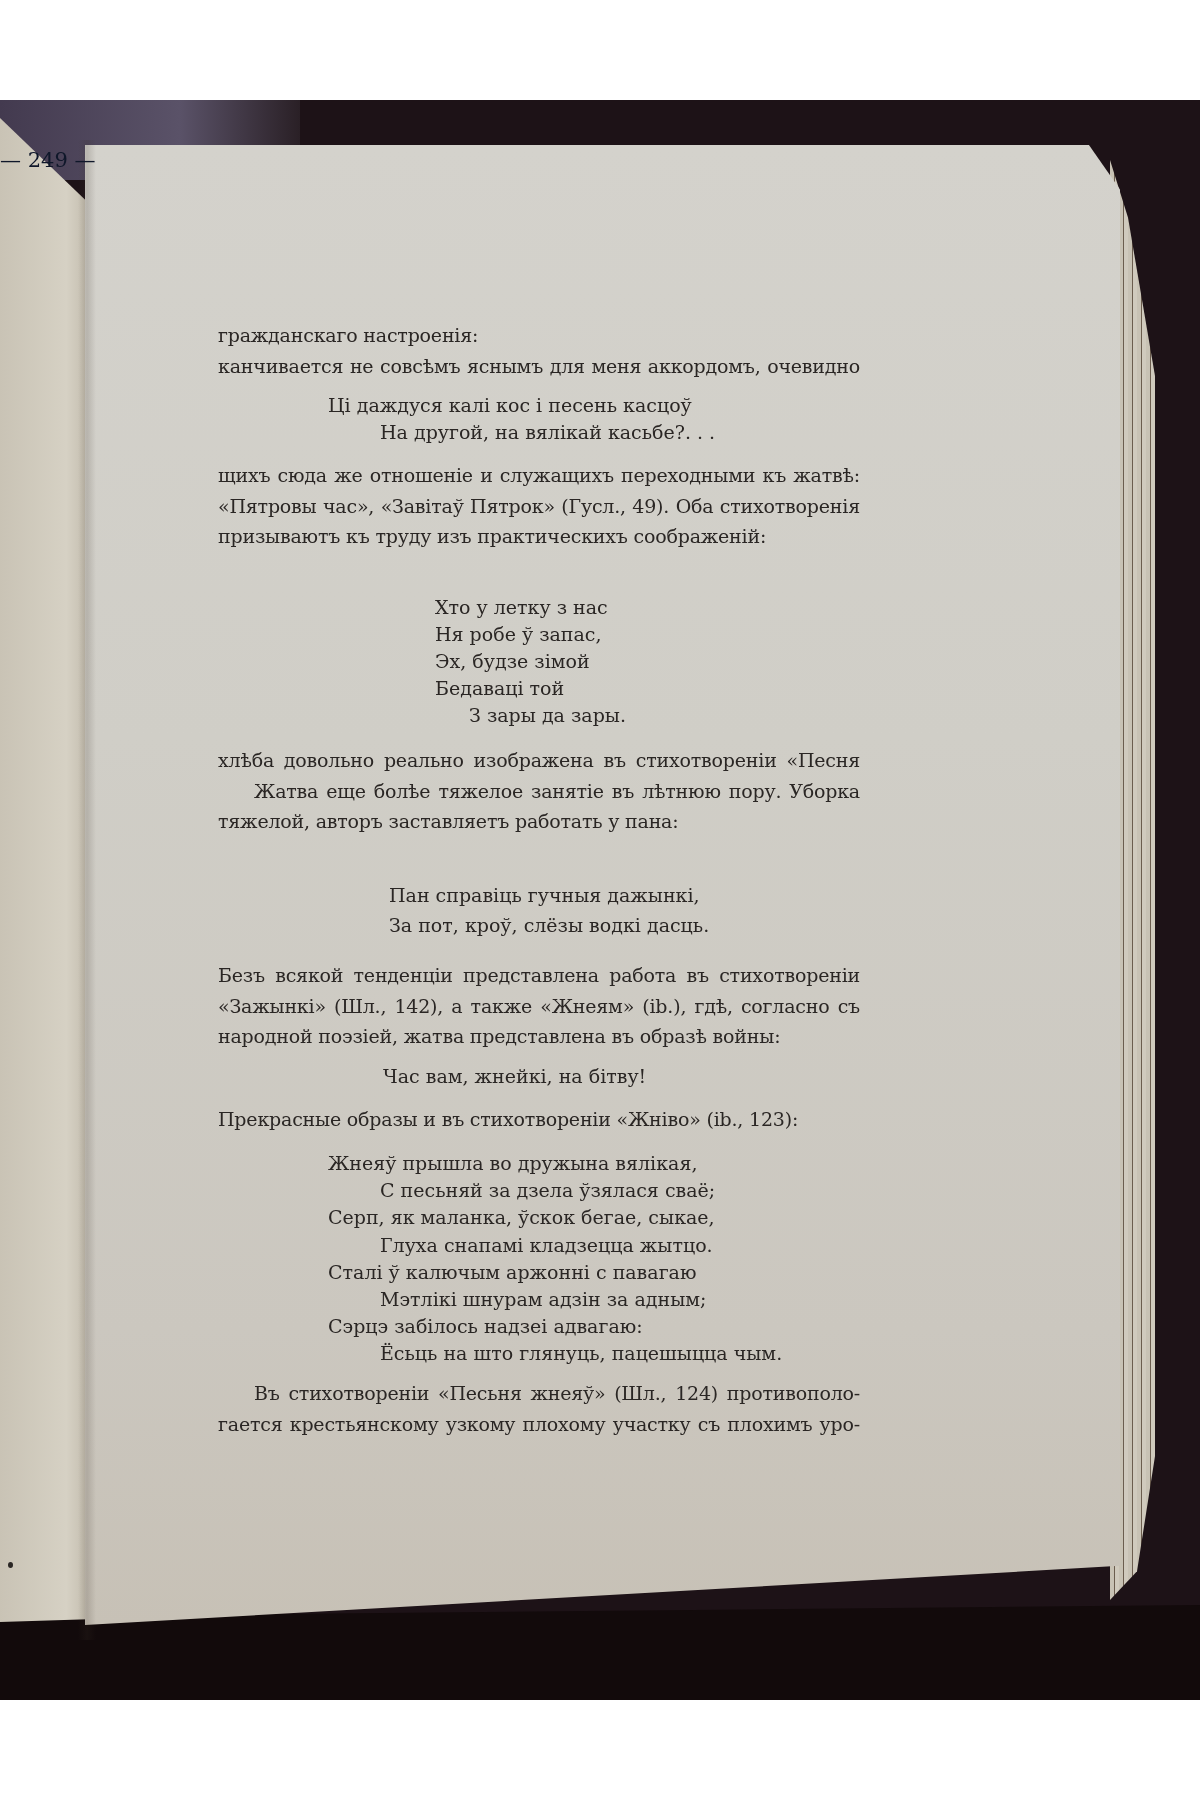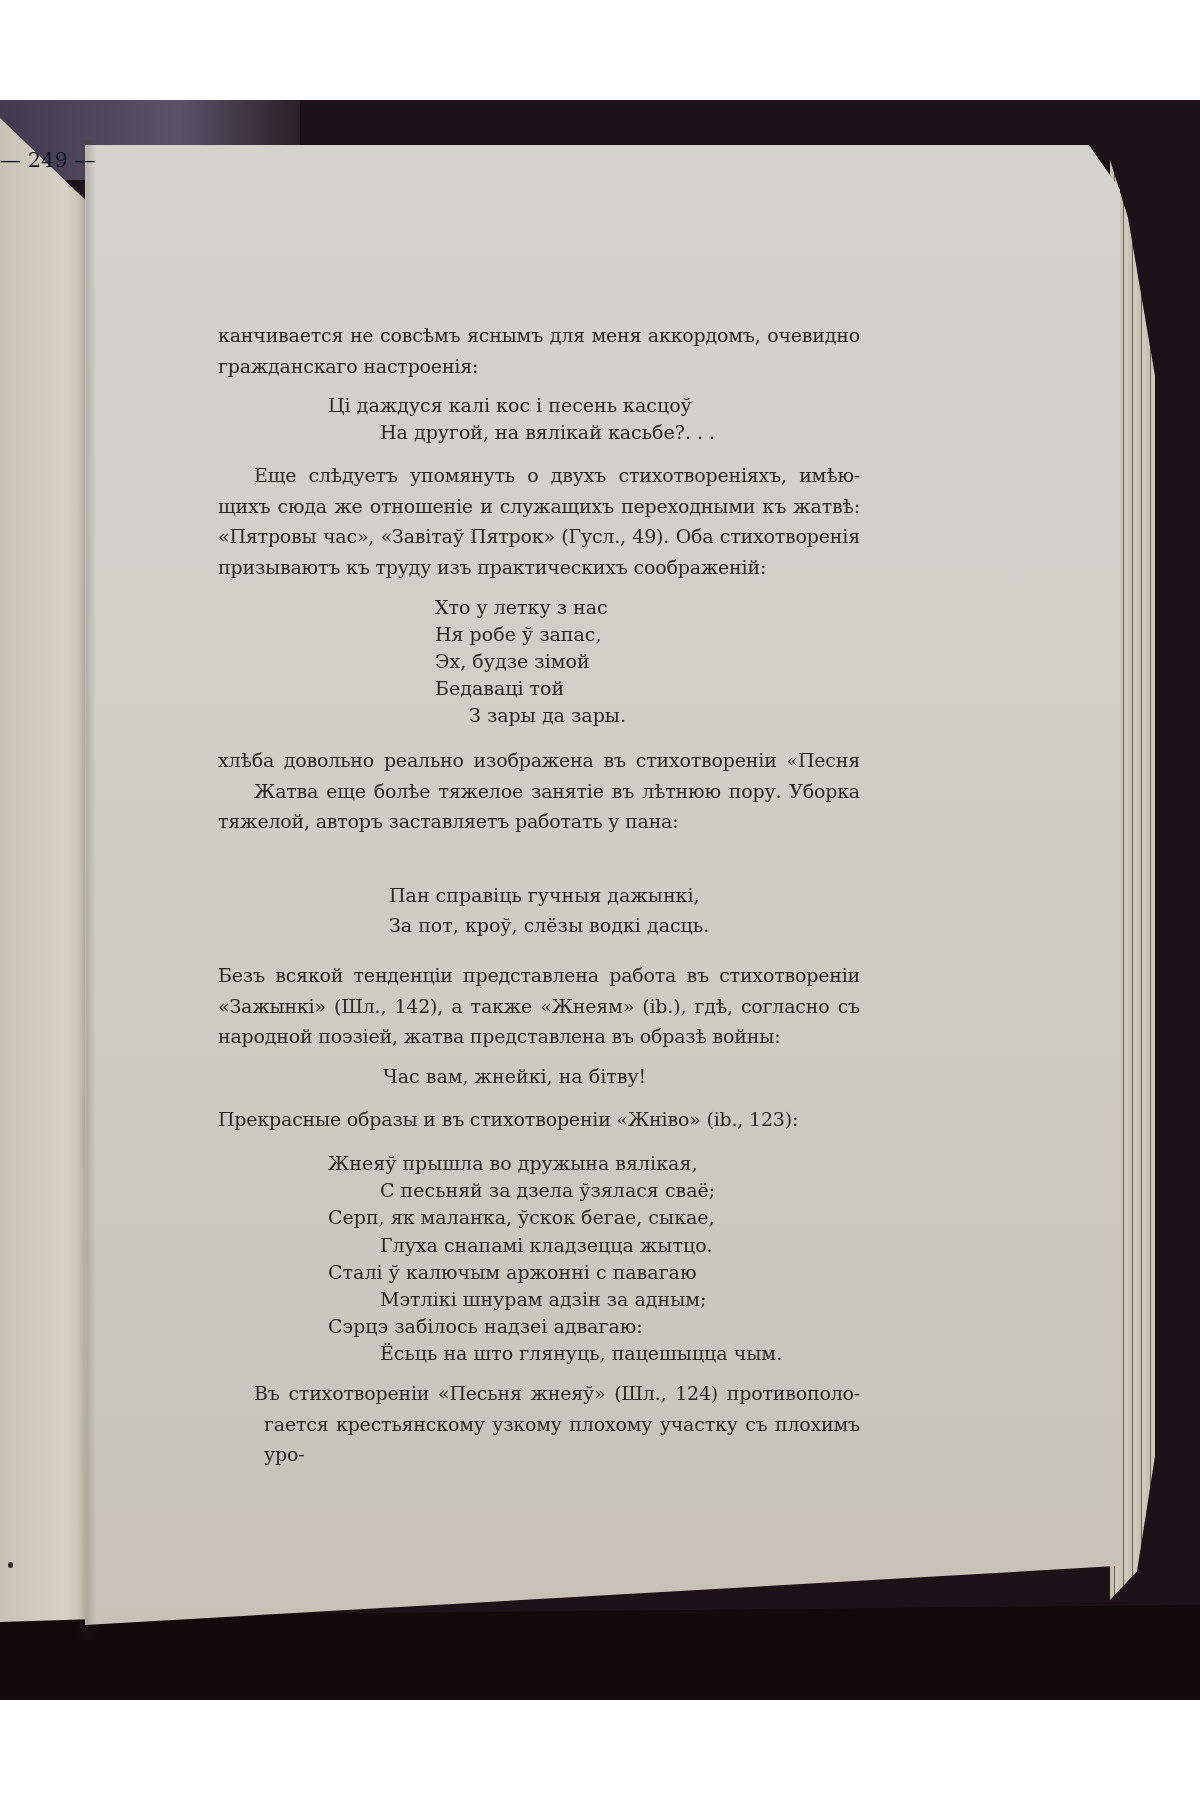--- a/index.html
+++ b/index.html
@@ -28,31 +28,30 @@
   <div class="left-page"></div>
   <div class="bottom-shadow"></div>
   <div class="page-edges"></div>
   <div class="main-page"></div>
   <div class="gutter"></div>
 </div>
 
 <div class="text page-num">— 249 —</div>
 
 <div class="text para" style="top:320px;">
+  <div>гражданскаго настроенія:</div>
   <div style="text-align-last:justify;">канчивается не совсѣмъ яснымъ для меня аккордомъ, очевидно</div>
-  <div>гражданскаго настроенія:</div>
 </div>
 
 <div class="text verse" style="left:328px; top:392px;">
   <div>Ці даждуся калі кос і песень касцоў</div>
   <div class="ind">На другой, на вялікай касьбе?. . .</div>
 </div>
 
 <div class="text para" style="top:460px;">
-  <div style="text-align-last:justify;"><span class="indent"></span><span>Еще слѣдуетъ упомянуть о двухъ стихотвореніяхъ, имѣю-</span></div>
   <div style="text-align-last:justify;">щихъ сюда же отношеніе и служащихъ переходными къ жатвѣ:</div>
   <div style="text-align-last:justify;">«Пятровы час», «Завітаў Пятрок» (Гусл., 49). Оба стихотворенія</div>
   <div>призываютъ къ труду изъ практическихъ соображеній:</div>
 </div>
 
 <div class="text verse" style="left:435px; top:594px; line-height:27px;">
   <div>Хто у летку з нас</div>
   <div>Ня робе ў запас,</div>
   <div>Эх, будзе зімой</div>
   <div>Бедаваці той</div>
@@ -90,16 +89,16 @@
   <div>Серп, як маланка, ўскок бегае, сыкае,</div>
   <div class="ind">Глуха снапамі кладзецца жытцо.</div>
   <div>Сталі ў калючым аржонні с павагаю</div>
   <div class="ind">Мэтлікі шнурам адзін за адным;</div>
   <div>Сэрцэ забілось надзеі адвагаю:</div>
   <div class="ind">Ёсьць на што глянуць, пацешыцца чым.</div>
 </div>
 
 <div class="text para" style="top:1378px;">
   <div style="text-align-last:justify;"><span class="indent"></span><span>Въ стихотвореніи «Песьня жнеяў» (Шл., 124) противополо-</span></div>
-  <div style="text-align-last:justify;margin-left:46px;">гается крестьянскому узкому плохому участку съ плохимъ уро-</div>
+  <div style="text-align-last:justify;">гается крестьянскому узкому плохому участку съ плохимъ уро-</div>
 </div>
 
 <div class="mark" style="left:8px; top:1562px; width:5px; height:6px; border-radius:50%;"></div>
 
 </body></html>

